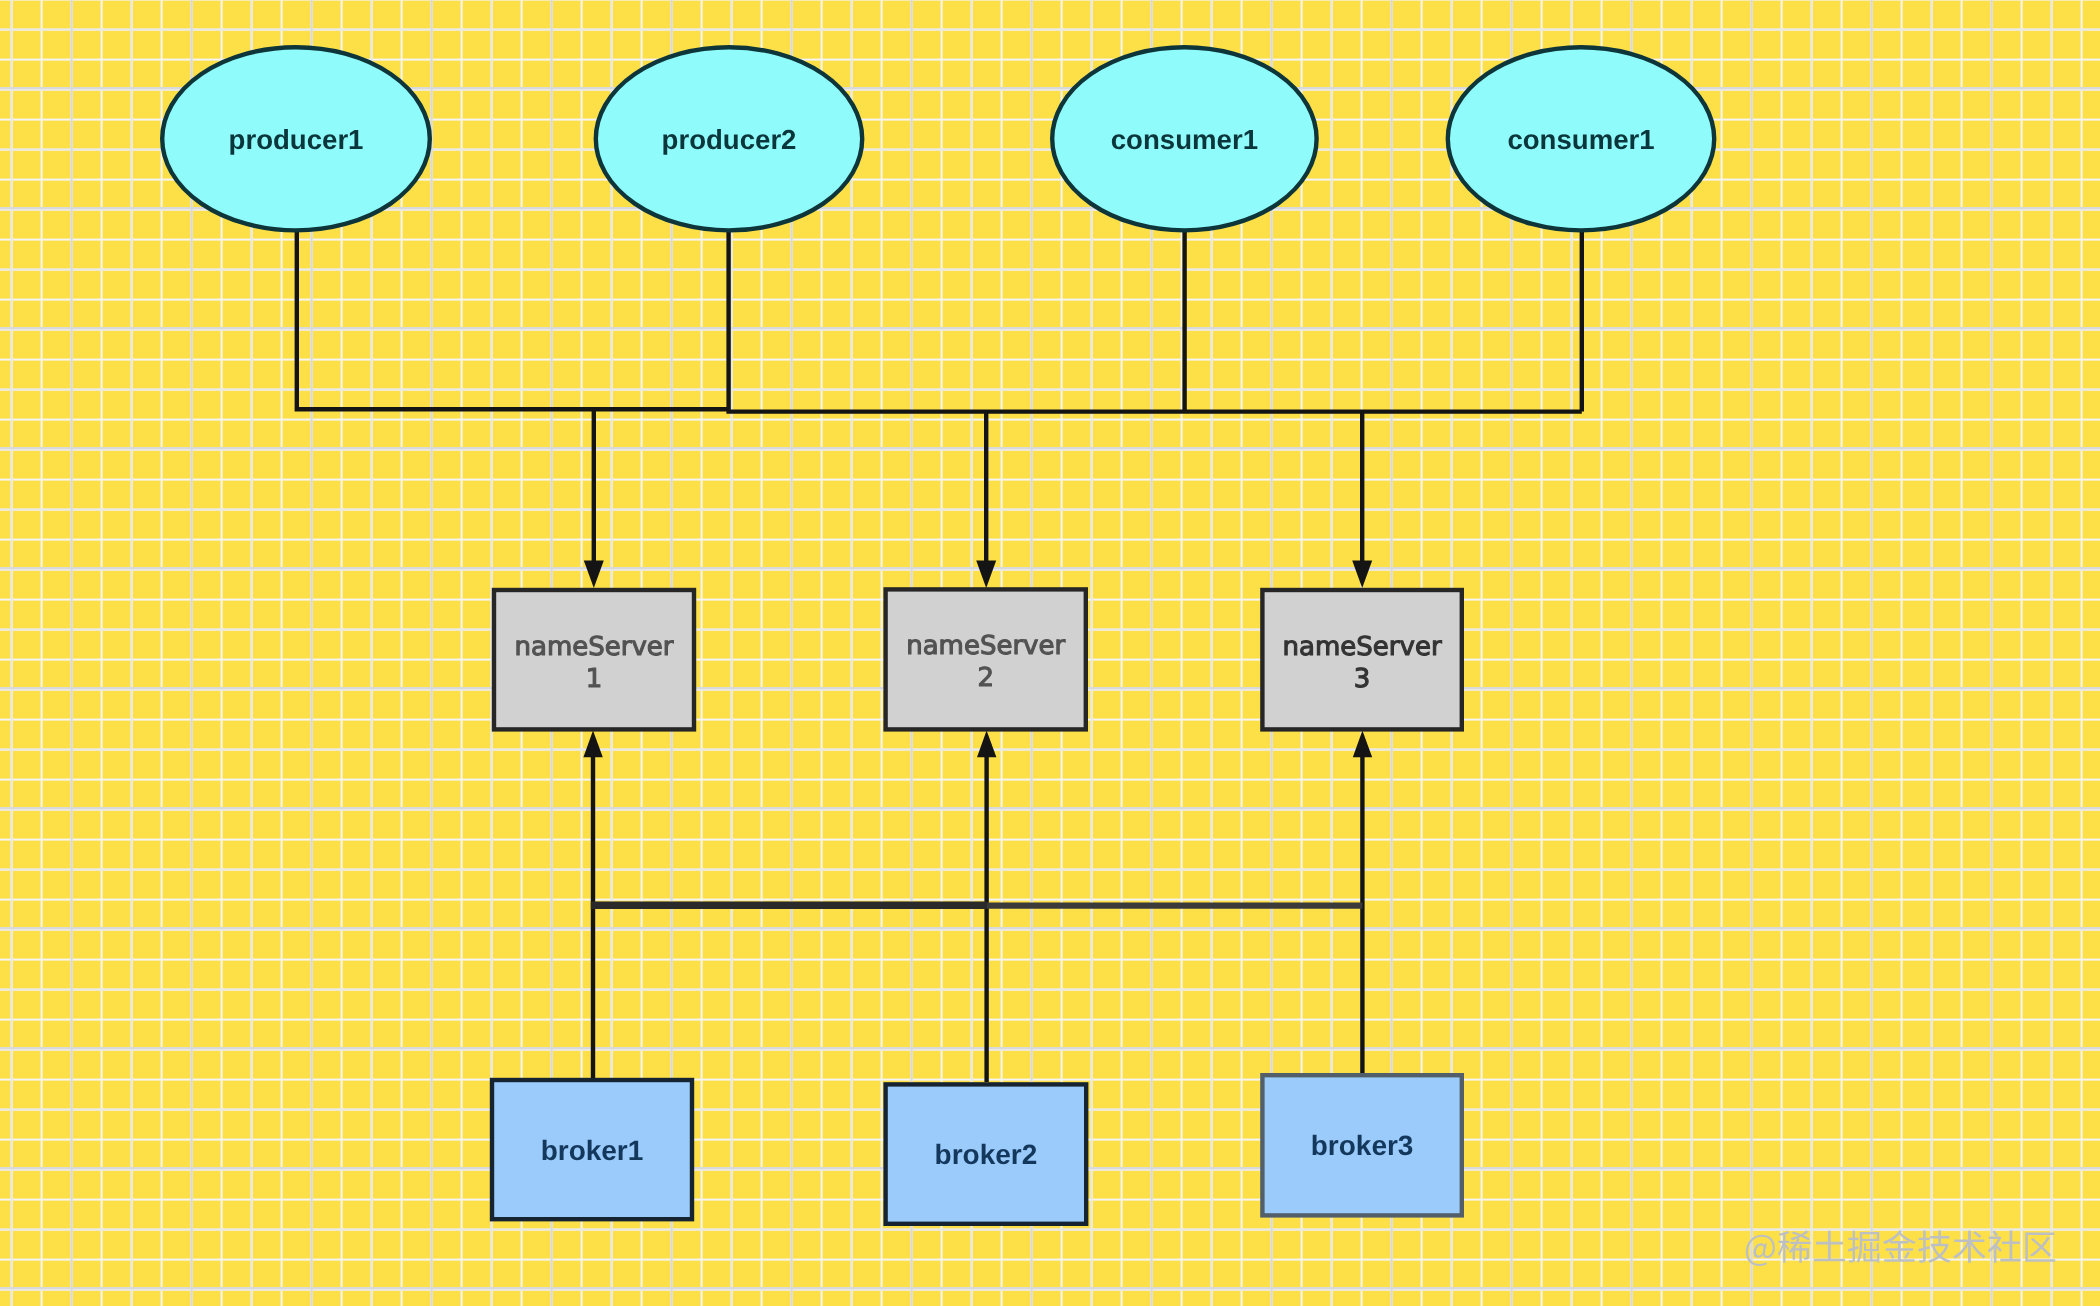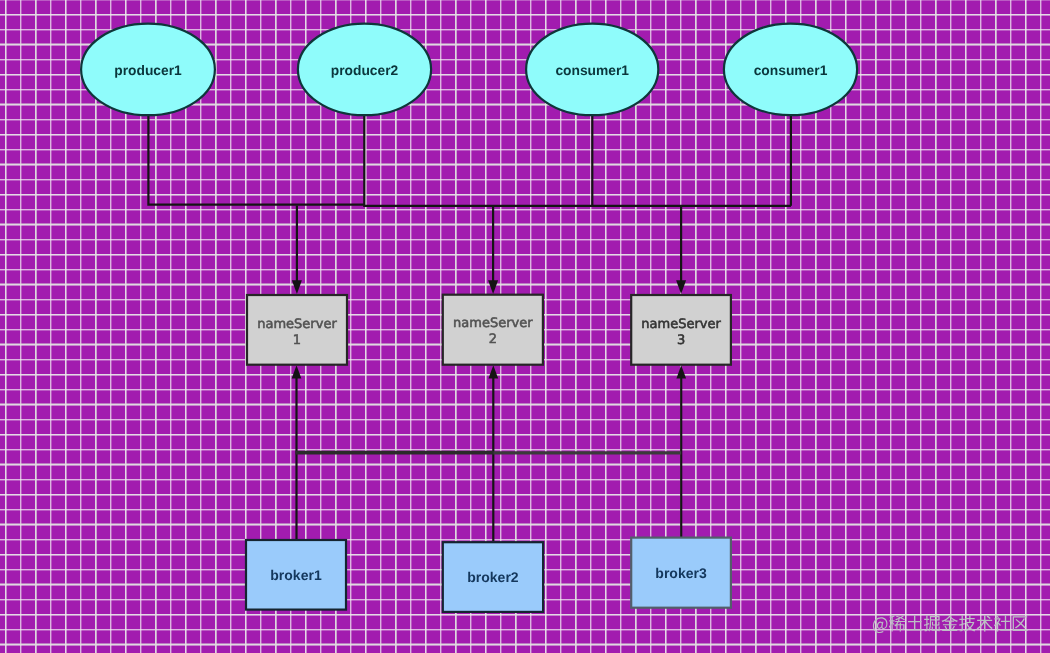--- a/index.html
+++ b/index.html
@@ -1,19 +1,19 @@
 <!DOCTYPE html>
 <html><head>
 <meta charset="utf-8">
 <title>RocketMQ cluster topology</title>
 <style>
   html,body{margin:0;padding:0;}
   body{width:1050px;height:653px;overflow:hidden;background:#ffffff;
        font-family:"Liberation Sans","DejaVu Sans",sans-serif;}
-  #canvas{position:relative;width:1050px;height:653px;background:#a21caf;text-align:right;}
+  #canvas{position:relative;width:1050px;height:653px;background:#fde047;text-align:right;}
   #grid{position:absolute;left:0;top:0;width:1050px;height:653px;
     background-image:
       linear-gradient(to right,  #d9d9d9 1px, transparent 1px),
       linear-gradient(to bottom, #d9d9d9 1px, transparent 1px),
       linear-gradient(to right,  #e8e8e8 1px, transparent 1px),
       linear-gradient(to bottom, #e8e8e8 1px, transparent 1px),
       linear-gradient(to right,  #f4f4f4 1px, transparent 1px),
       linear-gradient(to bottom, #f4f4f4 1px, transparent 1px);
     background-size: 60px 60px, 60px 60px, 30px 30px, 30px 30px, 15px 15px, 15px 15px;
     background-position: 35.3px 43.5px, 35.3px 43.5px, 5.3px 14.3px, 5.3px 14.3px, 5.3px 14.3px, 5.3px 14.3px;

